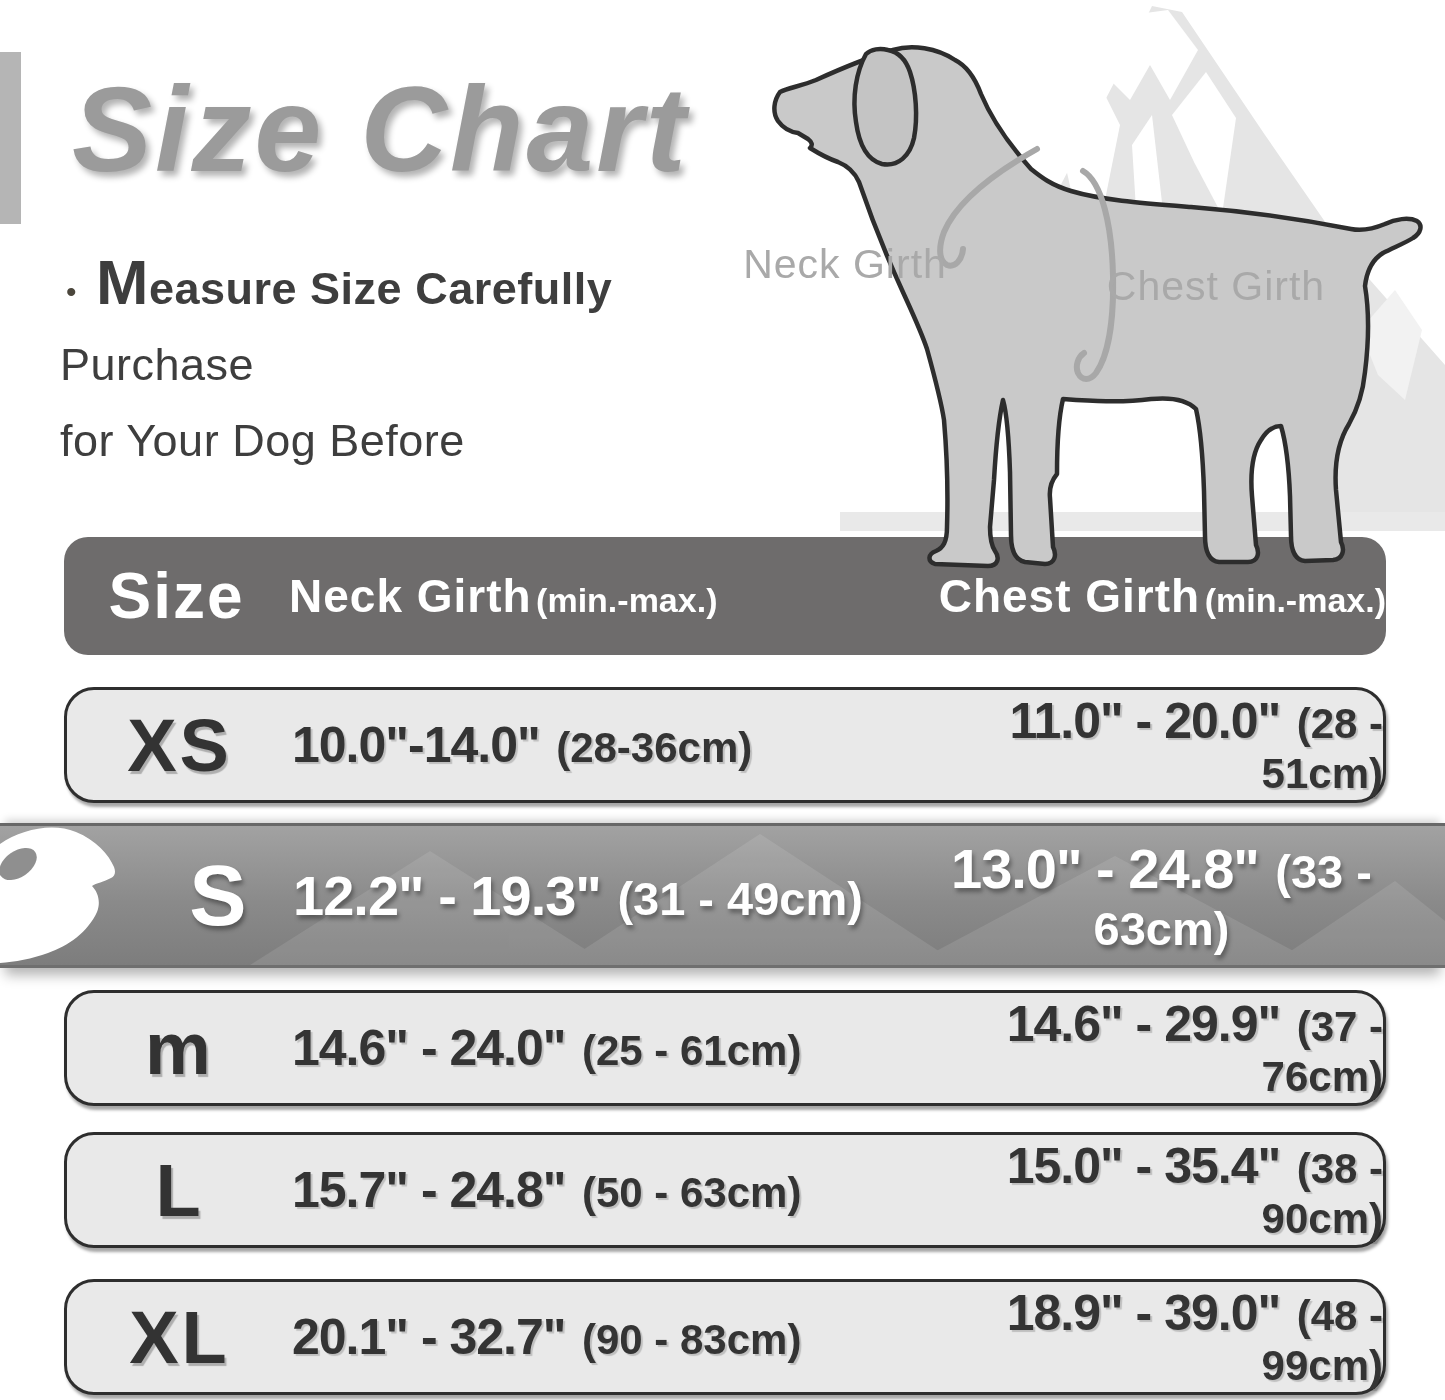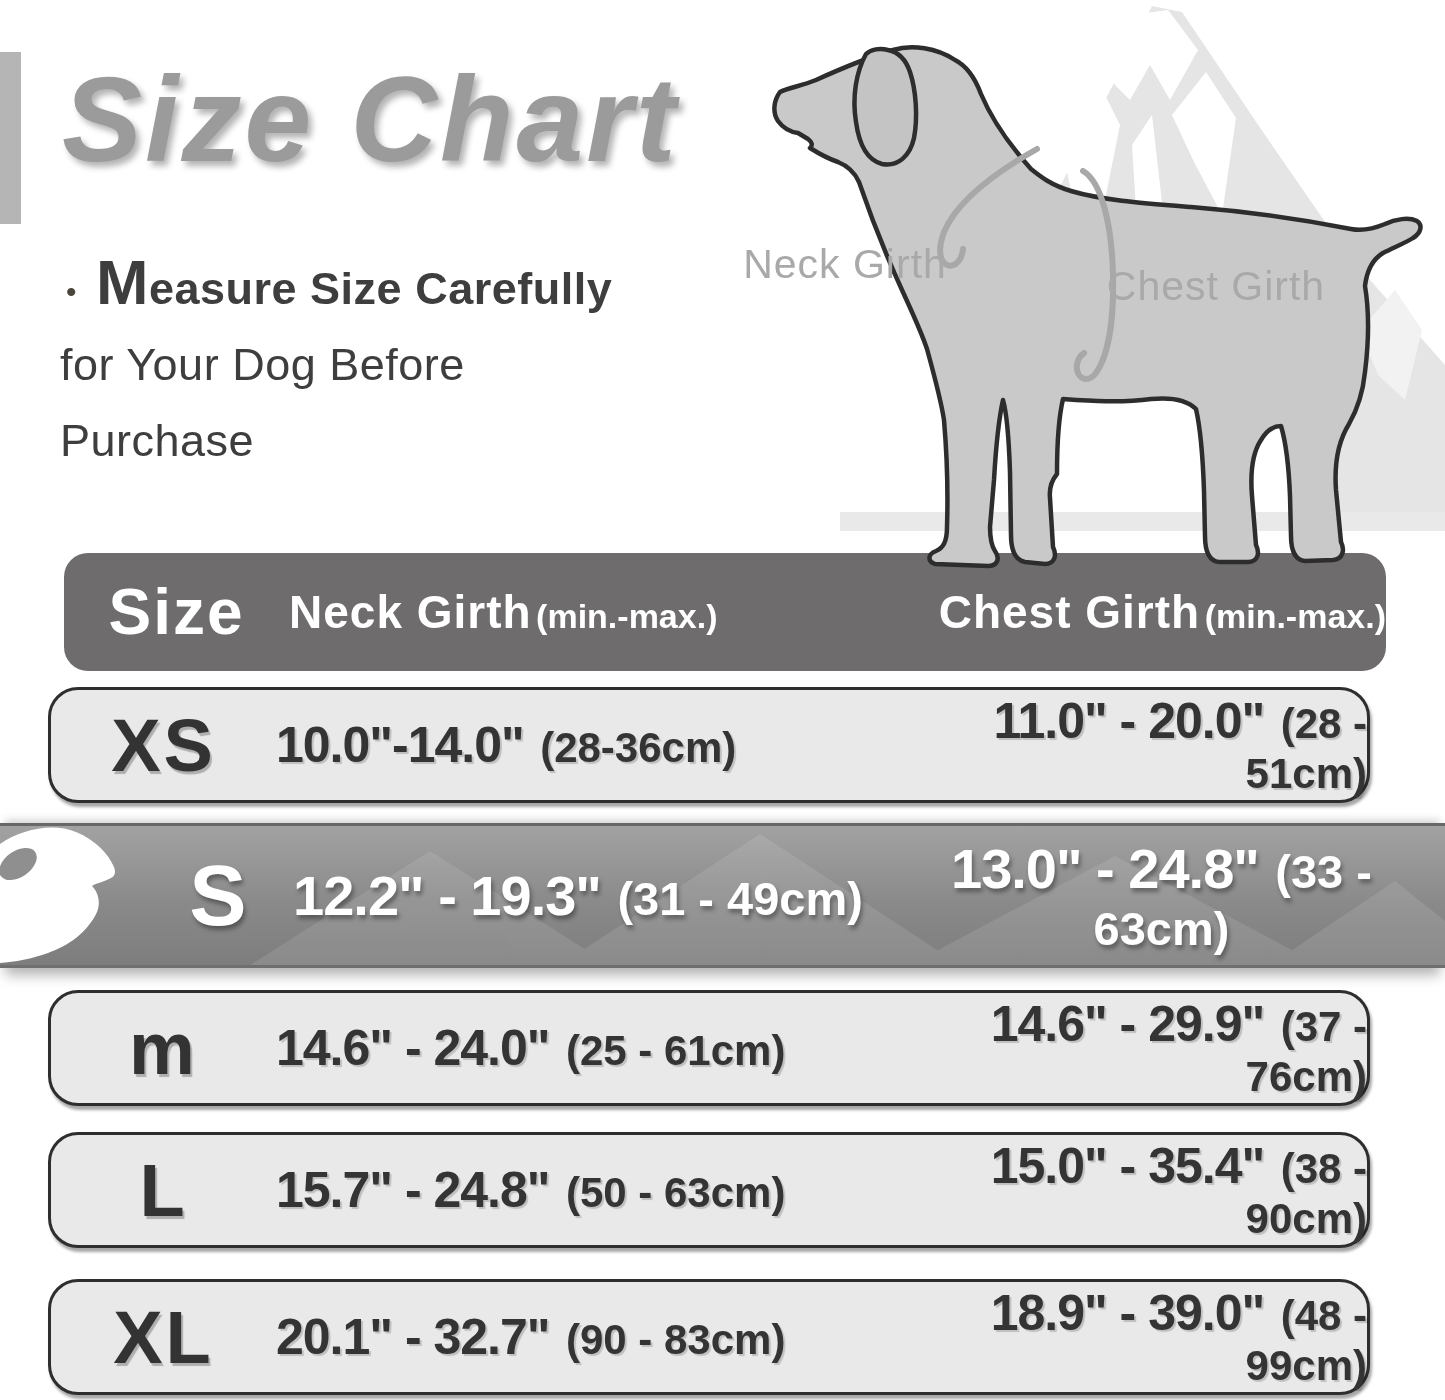--- a/index.html
+++ b/index.html
@@ -4,47 +4,47 @@
 <style>
   html,body{margin:0;padding:0;background:#fff;}
   .canvas{
     position:relative;width:1445px;height:1400px;background:#ffffff;overflow:hidden;
     font-family:"Liberation Sans", sans-serif;
   }
   
   .left-bar{position:absolute;left:0;top:52px;width:21px;height:172px;background:#b5b5b5;}
   
   .title{
-    position:absolute;left:58px;top:46px;margin:4px;
+    position:absolute;left:58px;top:46px;margin:14px;
     font-size:120px;font-weight:bold;font-style:italic;color:#9b9b9b;letter-spacing:3px;
     text-shadow:4px 5px 6px rgba(0,0,0,0.30);
     white-space:nowrap;z-index:2;
   }
   
   .note{position:absolute;left:60px;top:244px;color:#3e3e3e;font-size:45px;line-height:76px;letter-spacing:.5px;z-index:2;}
   .note .bullet{position:absolute;left:6px;top:10px;font-size:30px;color:#4b463c;}
   .note-l1{padding-left:36px;font-weight:bold;}
   .note-cap{font-size:63px;}
   
   .dog-art{position:absolute;right:0;top:0;width:745px;height:575px;z-index:3;}
   .girth-label{font-size:41px;fill:#a9a9a9;letter-spacing:1px;}
   
   .thead{
-    position:absolute;left:64px;top:553px;width:1322px;height:118px;background:#6e6c6c;
+    position:absolute;left:64px;top:537px;width:1322px;height:118px;background:#6e6c6c;
     border-radius:24px;z-index:1;display:flex;align-items:center;color:#fff;
   }
   .c-size{width:225px;text-align:center;}
   .c-neck{width:590px;text-align:left;}
   .c-chest{flex:1;text-align:right;}
   .thead .c-size{font-size:64px;font-weight:bold;letter-spacing:2px;}
   .thead .hmain{font-size:46px;font-weight:bold;letter-spacing:1px;}
   .thead .hsub{font-size:34px;font-weight:bold;}
   
   .trow{
-    position:absolute;left:48px;width:1322px;height:116px;background:#e9e9e9;
+    position:absolute;left:64px;width:1322px;height:116px;background:#e9e9e9;
     border:3px solid #2e2e2e;border-radius:30px;box-sizing:border-box;
     box-shadow:2px 4px 3px rgba(0,0,0,0.35);
     display:flex;align-items:center;color:#343434;z-index:2;
   }
   .trow .c-size{font-size:74px;font-weight:bold;letter-spacing:3px;color:#333;text-shadow:2px 3px 1px rgba(0,0,0,0.25);}
   .val-in{font-size:50px;font-weight:bold;letter-spacing:-1px;text-shadow:2px 2px 1px rgba(0,0,0,0.18);}
   .val-cm{font-size:42px;font-weight:bold;letter-spacing:0;margin-left:12px;text-shadow:2px 2px 1px rgba(0,0,0,0.18);}
   
   .srow{
     position:absolute;left:0;top:823px;width:1445px;height:145px;box-sizing:border-box;
@@ -66,22 +66,22 @@
 
 <div class="canvas">
 
   <div class="left-bar"></div>
 
   <h1 class="title">Size Chart</h1>
 
   <div class="note">
     <span class="bullet">•</span>
     <div class="note-l1"><span class="note-cap">M</span><span>easure Size Carefully</span></div>
+    <div class="note-l">Purchase</div>
     <div class="note-l">for Your Dog Before</div>
-    <div class="note-l">Purchase</div>
   </div>
 
   <svg class="dog-art" viewBox="0 0 745 575" xmlns="http://www.w3.org/2000/svg">
 
     <g>
       <path fill="#e5e5e5" d="M 280,398 L 345,215 L 425,62 L 452,6 L 482,12 L 565,135 L 648,255 L 745,365 L 745,512 L 612,512 L 612,398 Z"></path>
       <rect x="140" y="512" width="605" height="19" fill="#e9e9e9"></rect>
       <path fill="#ffffff" d="M 400,70 L 438,14 L 468,10 L 498,50 L 470,100 L 450,65 L 430,100 Z"></path>
       <path fill="#ffffff" d="M 362,150 L 400,85 L 420,125 L 398,235 L 372,195 Z"></path>
       <path fill="#ffffff" d="M 472,115 L 506,72 L 536,118 L 522,215 L 494,162 Z"></path>

